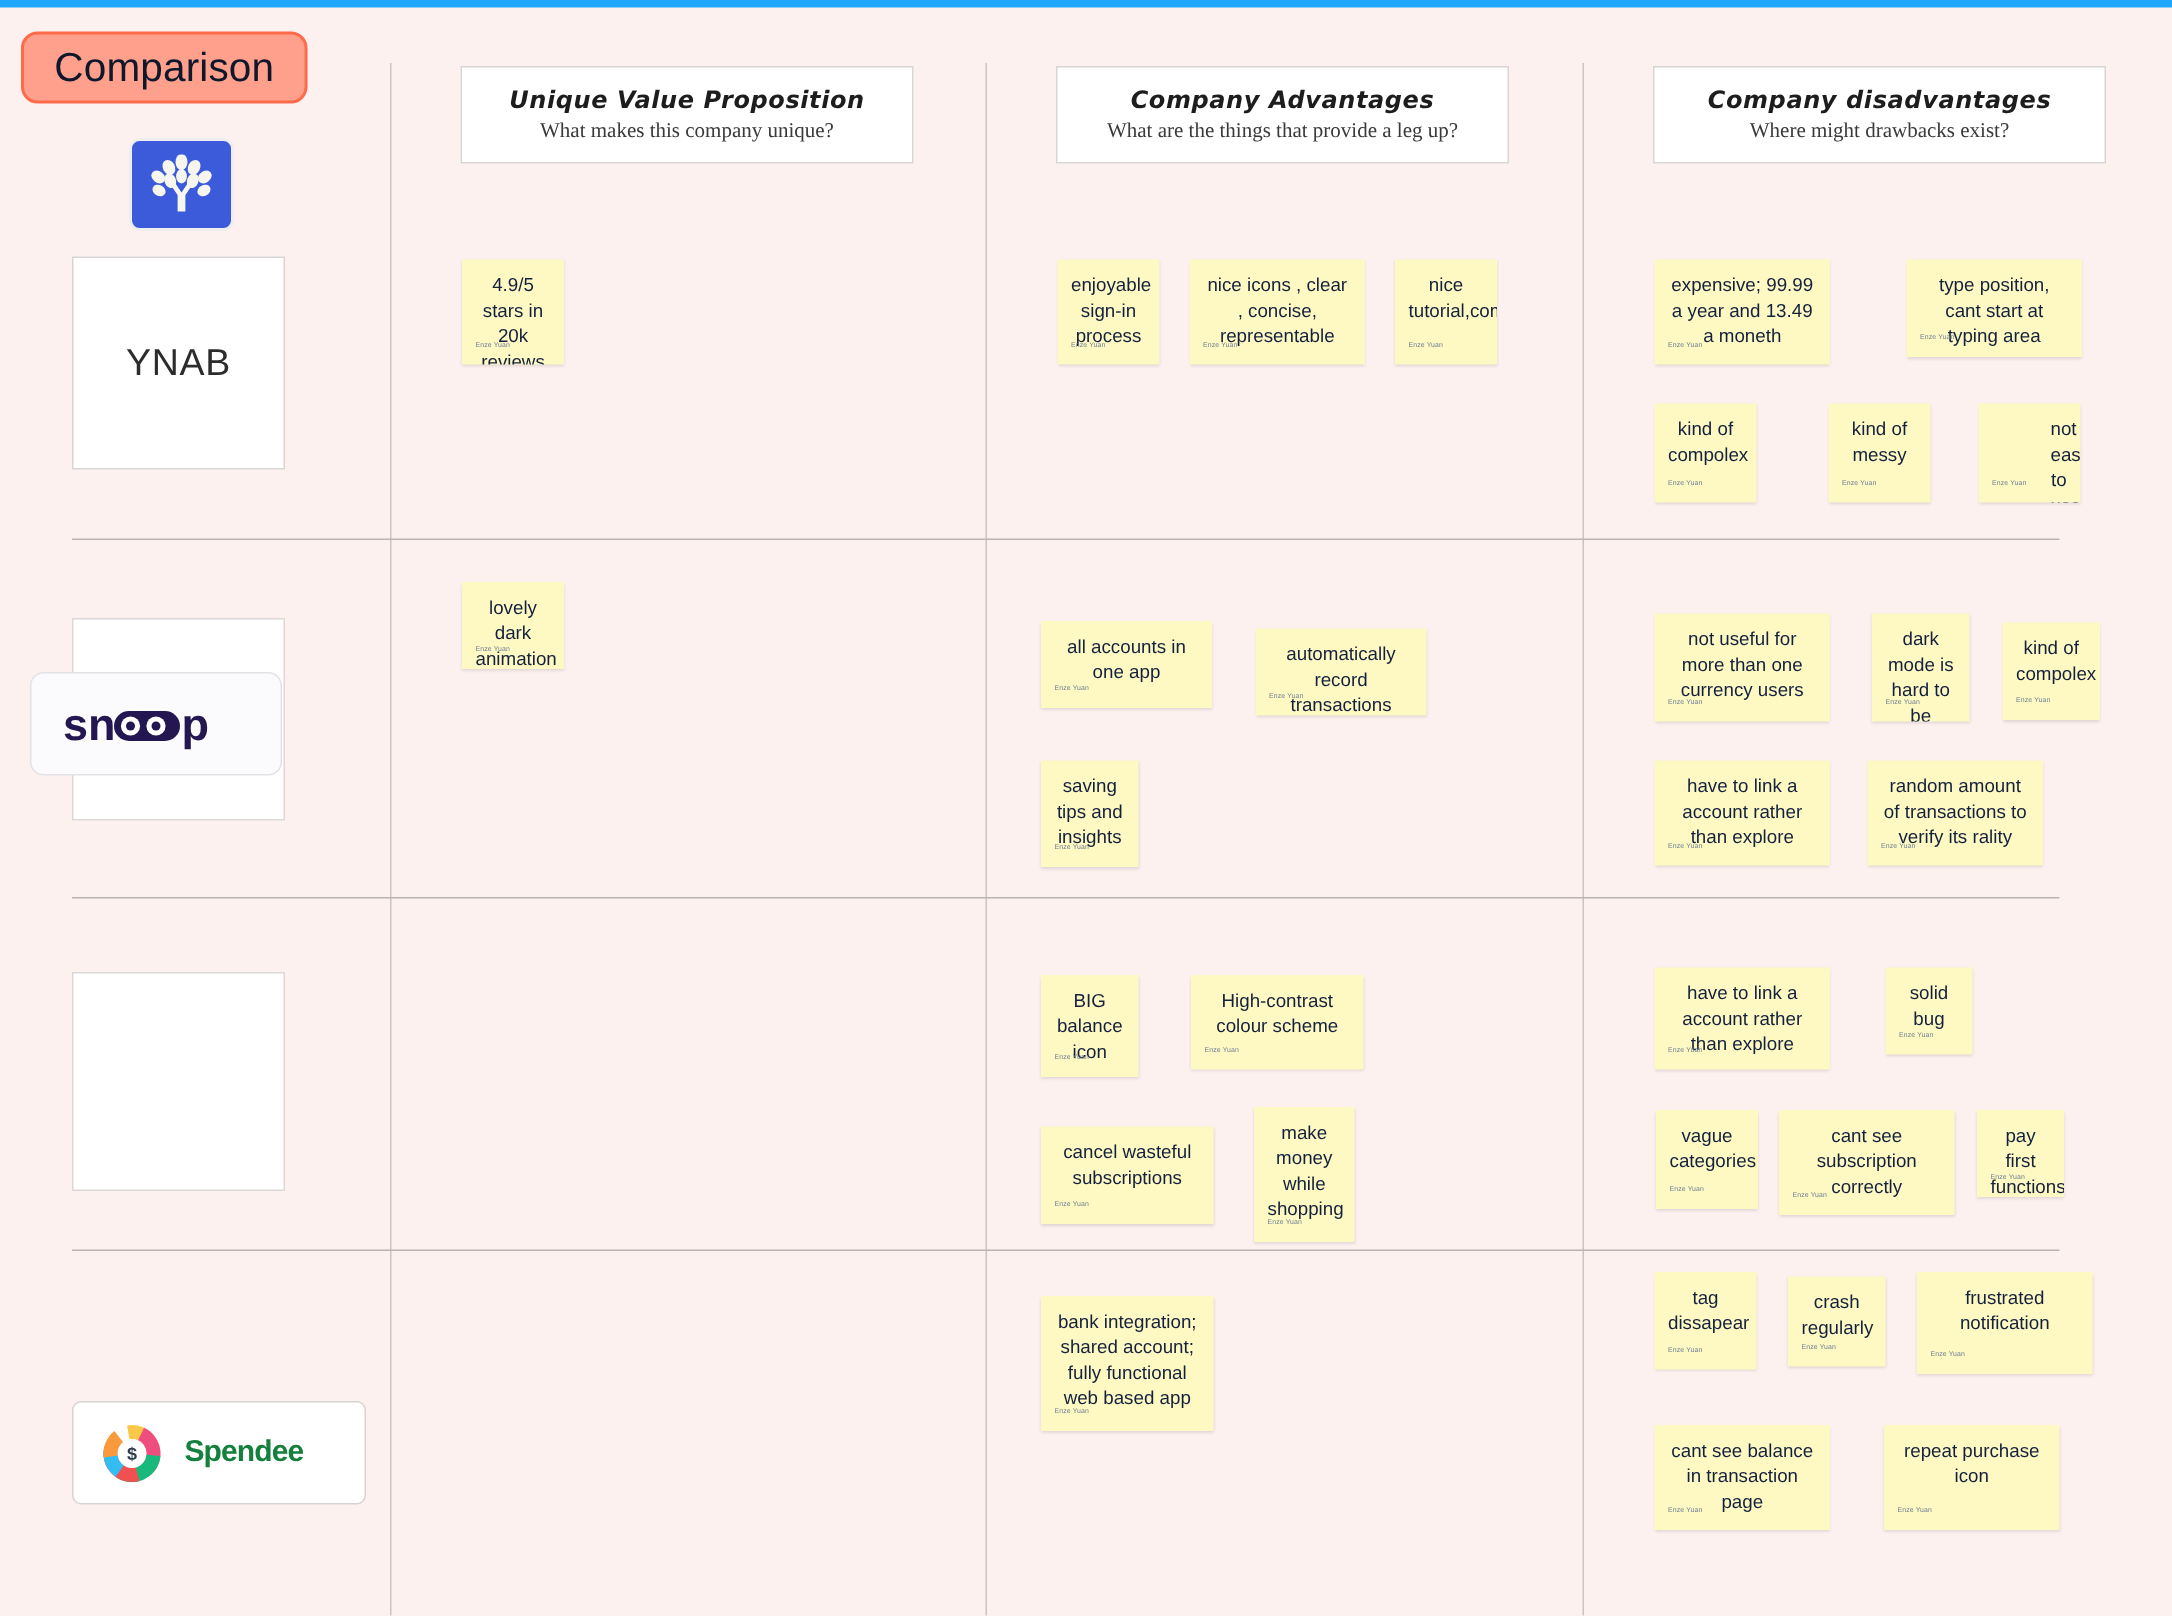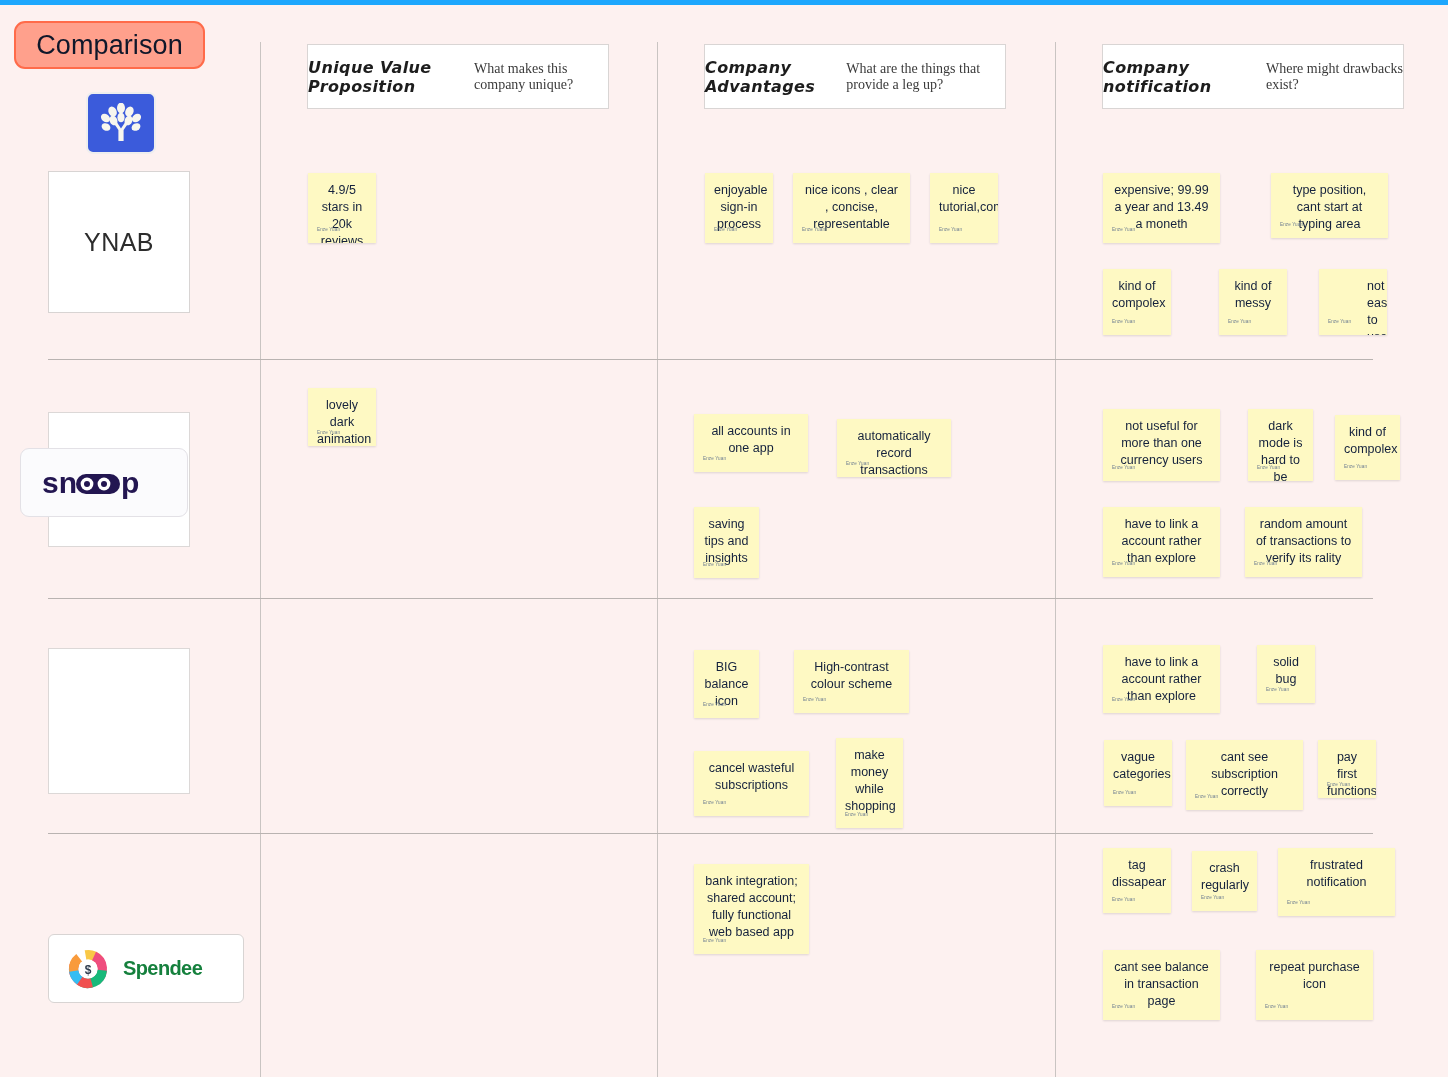--- a/index.html
+++ b/index.html
@@ -71,21 +71,21 @@
     left:48px;top:934px;width:196px;height:69px;border-radius:6px;
     display:flex;align-items:center;gap:12px;padding-left:16px;
     box-sizing:border-box;
   }
   .spendee-word{font-size:20px;font-weight:bold;color:#15803d;letter-spacing:-.6px;}
 
   
   .col-head{
     position:absolute;background:#ffffff;border:1px solid #d9d5d4;
     box-sizing:border-box;
-    display:flex;align-items:center;justify-content:center;
+    display:flex;flex-direction:column;align-items:center;justify-content:center;
     gap:4px;
   }
   .col-head .h1{
     font-family:"DejaVu Sans",sans-serif;
     font-size:16px;font-weight:bold;color:#1d1d1d;
     font-style:italic;letter-spacing:.4px;
   }
   .col-head .h2{
     font-family:Liberation Serif, serif;
     font-size:14px;color:#3a3a3a;letter-spacing:0px;
@@ -182,21 +182,21 @@
 
   <div class="col-head" style="left:307px;top:44px;width:302px;height:65px;">
     <span class="h1">Unique Value Proposition</span>
     <span class="h2">What makes this company unique?</span>
   </div>
   <div class="col-head" style="left:704px;top:44px;width:302px;height:65px;">
     <span class="h1">Company Advantages</span>
     <span class="h2">What are the things that provide a leg up?</span>
   </div>
   <div class="col-head" style="left:1102px;top:44px;width:302px;height:65px;">
-    <span class="h1">Company notification</span>
+    <span class="h1">Company disadvantages</span>
     <span class="h2">Where might drawbacks exist?</span>
   </div>
 
   <div class="note" style="left:308px;top:173px;width:68px;height:70px;">
     <span class="body">4.9/5 stars in 20k reviews</span>
     <span class="author">Enze Yuan</span>
   </div>
 
   <div class="note" style="left:705px;top:173px;width:68px;height:70px;">
     <span class="body">enjoyable sign-in process</span>

